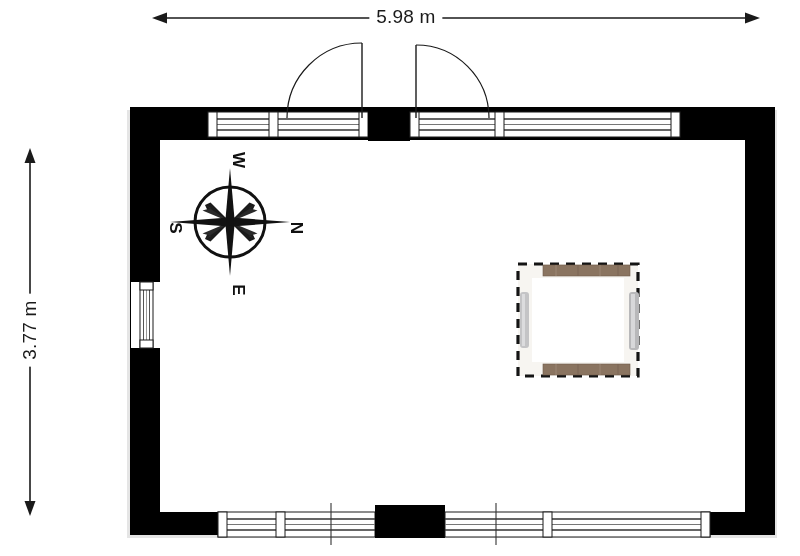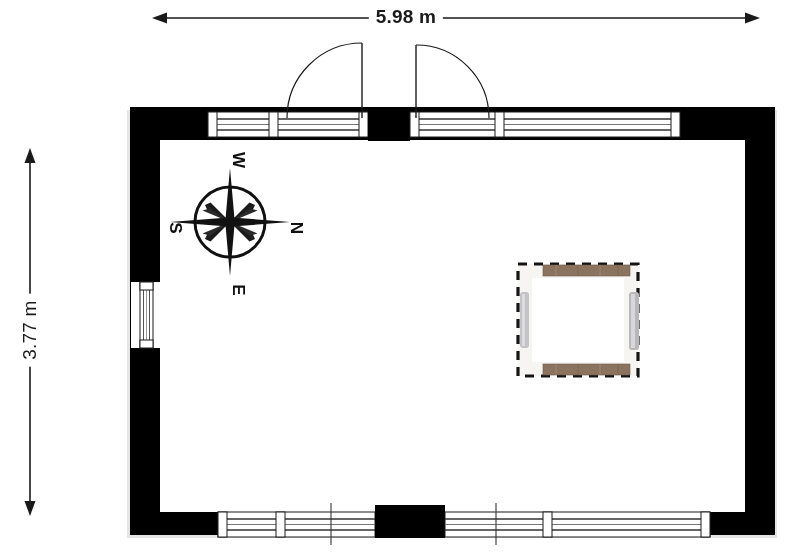--- a/index.html
+++ b/index.html
@@ -28,21 +28,20 @@
     color: #1a1a1a;
     background: #ffffff;
     letter-spacing: 0.2px;
     white-space: nowrap;
   }
   #dim-top-label {
     left: 406px;
     top: 6px;
     transform: translateX(-50%);
     padding: 0 7px;
-    font-weight: bold;
   }
   #dim-left-label {
     left: 30px;
     top: 330px;
     transform: translate(-50%, -50%) rotate(-90deg);
     padding: 0 7px;
   }
   .compass-letter {
     font-family: "Liberation Sans", sans-serif;
     font-weight: 700;

